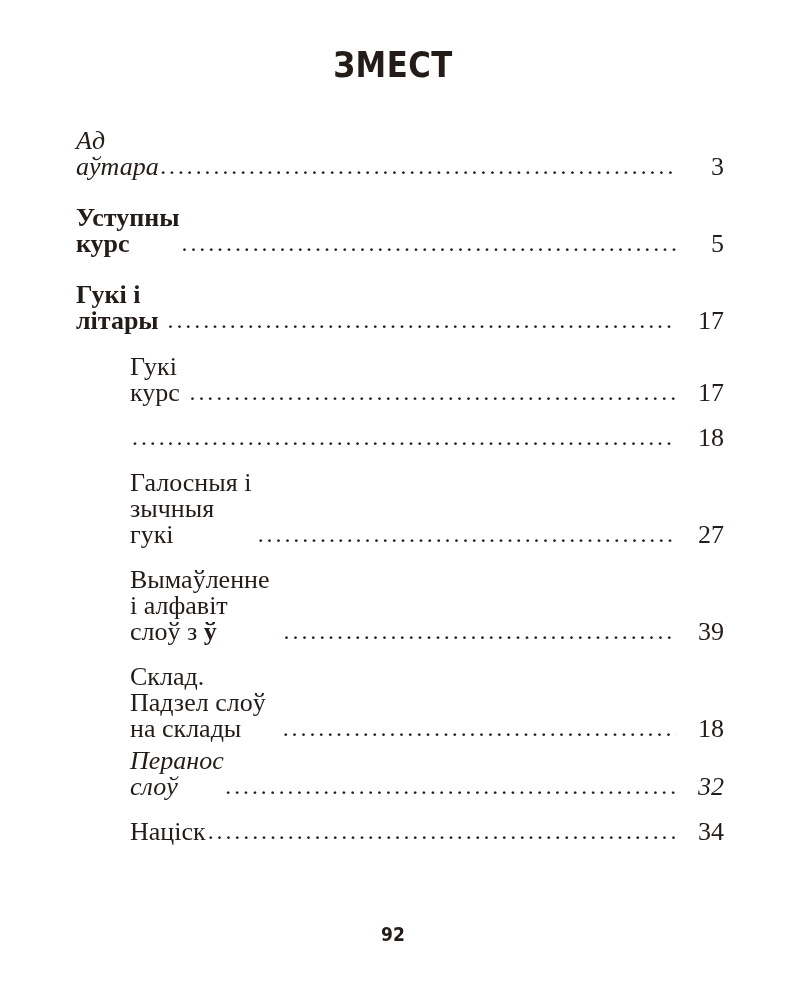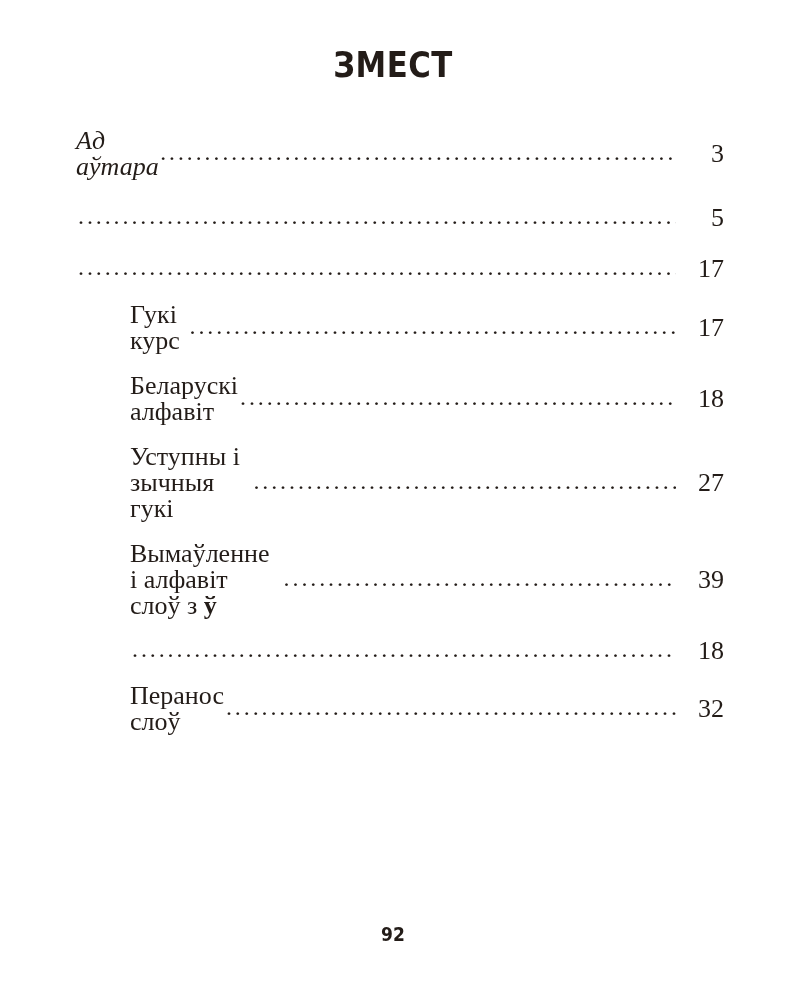--- a/index.html
+++ b/index.html
@@ -51,21 +51,21 @@
 
   .toc-entry {
     display: block;
     margin: 0 0 0 0;
     padding: 0;
   }
 
   
   .entry-row {
     display: flex;
-    align-items: center;
+    align-items: flex-end;
     width: 100%;
   }
 
   .entry-text {
     flex: 0 1 auto;
     white-space: pre-wrap;
   }
 
   .leader {
     flex: 1 1 auto;
@@ -145,68 +145,77 @@
   <div class="toc-list">
       <div class="toc-entry lvl-author" style="margin-top: 0px;">
         <div class="entry-row">
           <span class="entry-text"><span>Ад аўтара</span></span>
           <span class="leader"></span>
           <span class="entry-page">3</span>
         </div>
       </div>
       <div class="toc-entry lvl-part" style="margin-top: 25px;">
         <div class="entry-row">
+          <span class="entry-text"><span class="bold">Уступны курс</span></span>
           <span class="leader"></span>
           <span class="entry-page">5</span>
         </div>
       </div>
       <div class="toc-entry lvl-part" style="margin-top: 25px;">
         <div class="entry-row">
+          <span class="entry-text"><span class="bold">Гукі і літары</span></span>
           <span class="leader"></span>
           <span class="entry-page">17</span>
         </div>
       </div>
       <div class="toc-entry lvl-section" style="margin-top: 20px;">
         <div class="entry-row">
           <span class="entry-text"><span>Гукі курс</span></span>
           <span class="leader"></span>
           <span class="entry-page">17</span>
         </div>
       </div>
       <div class="toc-entry lvl-section" style="margin-top: 19px;">
         <div class="entry-row">
-          <span class="entry-text"><span>Беларускі алфавіт</span></span>
           <span class="leader"></span>
           <span class="entry-page">18</span>
         </div>
       </div>
       <div class="toc-entry lvl-section" style="margin-top: 19px;">
         <div class="entry-row">
-          <span class="entry-text"><span>Уступны і зычныя гукі</span></span>
+          <span class="entry-text"><span>Галосныя і зычныя гукі</span></span>
           <span class="leader"></span>
           <span class="entry-page">27</span>
         </div>
       </div>
       <div class="toc-entry lvl-section" style="margin-top: 19px;">
         <div class="entry-row">
           <span class="entry-text"><span>Вымаўленне і алфавіт слоў з </span><span class="bold">ў</span></span>
           <span class="leader"></span>
           <span class="entry-page">39</span>
         </div>
       </div>
       <div class="toc-entry lvl-section" style="margin-top: 19px;">
         <div class="entry-row">
+          <span class="entry-text"><span>Склад. Падзел слоў на склады</span></span>
           <span class="leader"></span>
           <span class="entry-page">18</span>
         </div>
       </div>
-      <div class="toc-entry lvl-section" style="margin-top: 19px;">
+      <div class="toc-entry lvl-section" style="margin-top: 6px; font-style: italic;">
         <div class="entry-row">
           <span class="entry-text"><span>Перанос слоў</span></span>
           <span class="leader"></span>
           <span class="entry-page">32</span>
         </div>
       </div>
+      <div class="toc-entry lvl-section" style="margin-top: 19px;">
+        <div class="entry-row">
+          <span class="entry-text"><span>Націск</span></span>
+          <span class="leader"></span>
+          <span class="entry-page">34</span>
+        </div>
+      </div>
     </div>
 
   <div class="folio">92</div>
 
 </div>
 
 </body></html>

